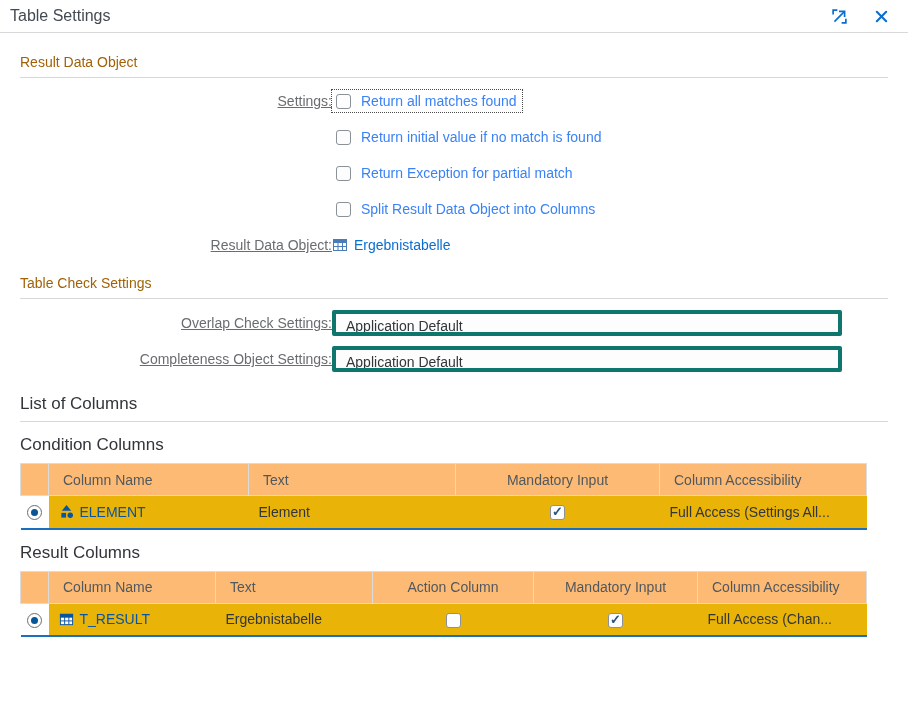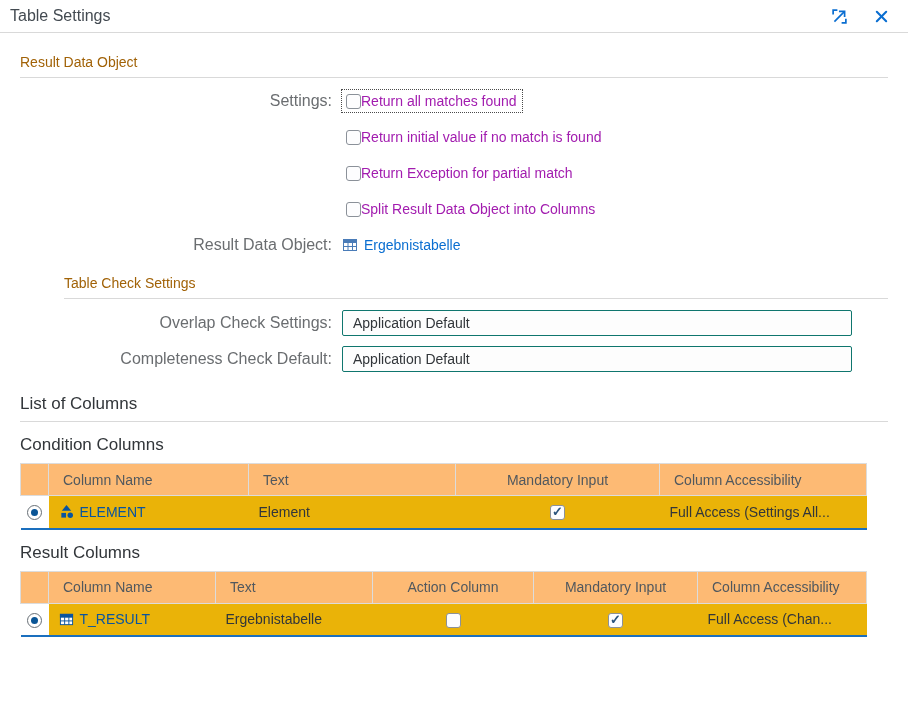--- a/index.html
+++ b/index.html
@@ -24,62 +24,63 @@
   .hdr-btn svg { display:block; }
 
   
   .content { flex: 1 1 auto; padding: 0 20px; }
 
   .group-title {
     font-size: 14px; color: #a16207;
     padding-bottom: 7px; border-bottom: 1px solid #d9d9d9;
   }
   .gt-rdo { margin-top: 21px; }
-  .gt-tcs { margin-top: 12px; margin-left: 44px; }
+  .gt-tcs { margin-top: 12px; }
 
   .big-title {
     font-size: 17px; color: #32363a;
   }
   .loc-title { margin-top: 17px; padding-bottom: 7px; border-bottom: 1px solid #d9d9d9; }
   .tbl-title { margin-top: 13px; margin-bottom: 8px; }
 
   .form-area { margin-top: 5px; }
   .form-row { display: flex; align-items: center; height: 36px; }
   .form-label {
     width: 312px; flex: 0 0 312px;
-    text-align: right; margin-right: 10px;
-    color: #6a6d70; font-size: 16px;
+    text-align: right; 
+    color: #6a6d70; font-size: 14px;
     white-space: nowrap;
+    text-decoration: underline;
   }
 
   
   .cb-wrap { display: inline-flex; align-items: center; padding: 3px 5px 3px 4px; }
   .cb-wrap.focused { outline: 1px dotted #4a4a4a; }
   .checkbox {
     width: 15px; height: 15px; flex: 0 0 15px;
     border: 1px solid #8b9199; border-radius: 3px;
     background: #fdfdfe; position: relative; cursor: pointer;
   }
   .checkbox.checked::after {
     content: "\2713";
     position: absolute; left: 1px; top: -2px;
     font-size: 13px; font-weight: bold; color: #2b547d;
   }
-  .cb-label { margin-left: 0; font-size: 14px; color: #a21caf; white-space: nowrap; cursor: default; }
+  .cb-label { margin-left: 10px; font-size: 14px; color: #3b82f6; white-space: nowrap; cursor: default; }
 
   
   .link-row { display: flex; align-items: center; height: 36px; }
   .obj-link { display: inline-flex; align-items: center; cursor: pointer; }
   .obj-link .lnk-txt { color: #0a6ed1; font-size: 14px; margin-left: 6px; }
 
   
   .inp-rows { margin-top: 6px; }
   .text-input {
     width: 510px; height: 26px;
-    border: 1px solid #0f766e; border-radius: 2px;
+    border: 4px solid #0f766e; border-radius: 2px;
     background: #fdfdfd; color: #32363a;
     font-size: 14px; line-height: 24px;
     padding: 0 10px; cursor: text;
     white-space: nowrap; overflow: hidden;
   }
 
   
   table { border-collapse: collapse; table-layout: fixed; width: 846px; }
   th {
     height: 32px; background: #fdba74;
@@ -199,21 +200,21 @@
     </div>
 
     <div class="group-title gt-tcs">Table Check Settings</div>
 
     <div class="inp-rows">
       <div class="form-row">
         <div class="form-label">Overlap Check Settings:</div>
         <div class="text-input">Application Default</div>
       </div>
       <div class="form-row">
-        <div class="form-label">Completeness Check Default:</div>
+        <div class="form-label">Completeness Object Settings:</div>
         <div class="text-input">Application Default</div>
       </div>
     </div>
 
     <div class="big-title loc-title">List of Columns</div>
 
     <div class="big-title tbl-title">Condition Columns</div>
 
     <table>
       <colgroup>

